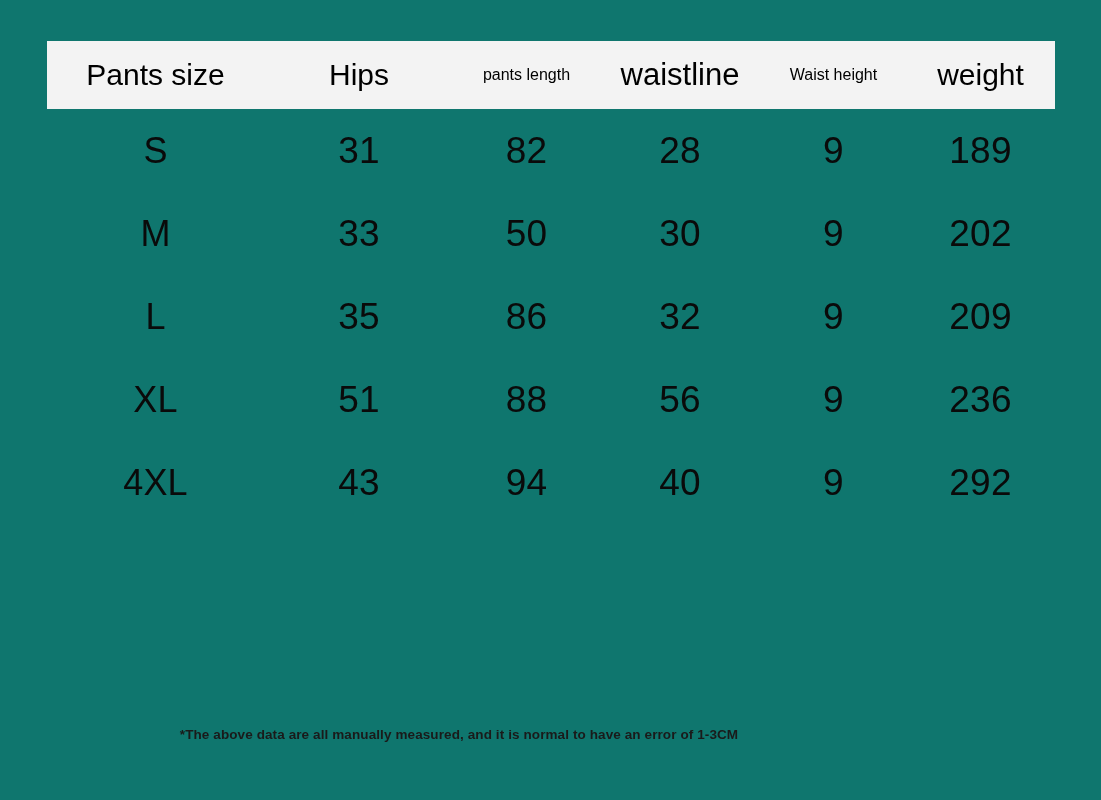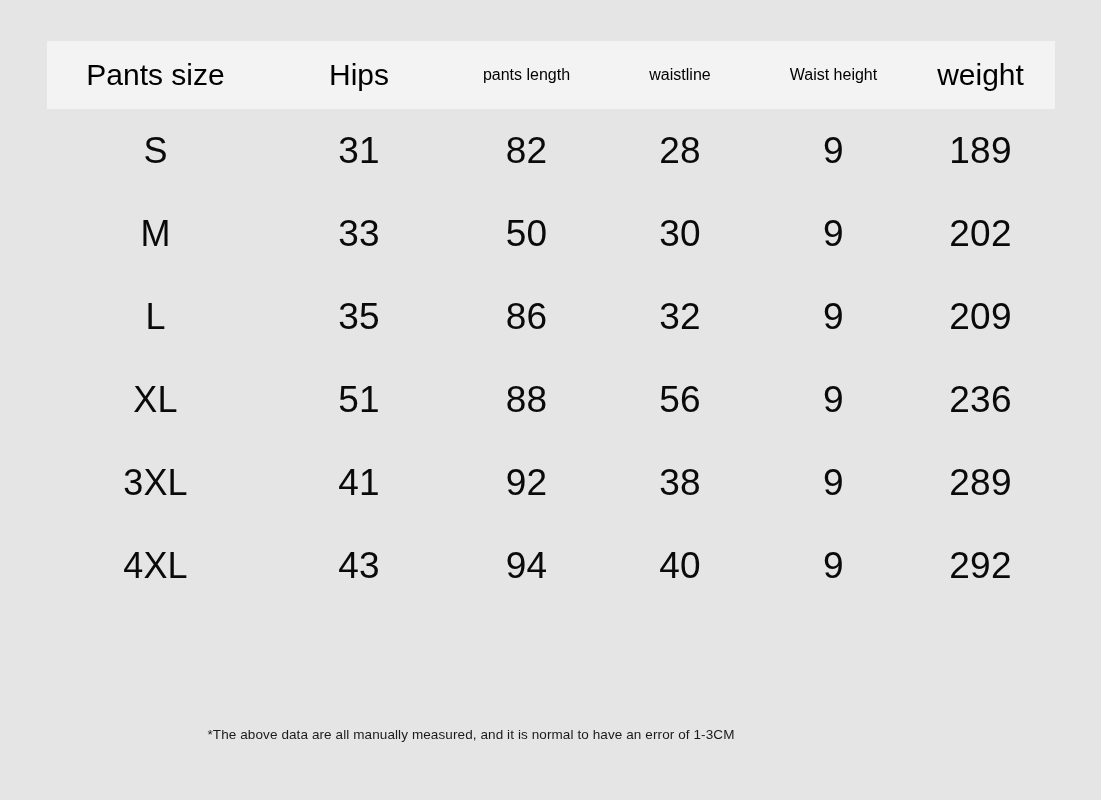--- a/index.html
+++ b/index.html
@@ -14,21 +14,21 @@
     color: #000000;
     position: relative;
     overflow: hidden;
   }
   .page {
     position: absolute;
     left: 0;
     top: 0;
     width: 1101px;
     height: 800px;
-    background: #e5e5e5;
+    background: #0f766e;
   }
   .size-table {
     position: absolute;
     left: 47px;
     top: 41px;
     width: 1008px;
     border-collapse: collapse;
     table-layout: fixed;
   }
   .size-table col.c0 { width: 217px; }
@@ -43,46 +43,47 @@
   }
   .size-table thead th {
     height: 68px;
     padding: 0;
     text-align: center;
     vertical-align: middle;
     font-weight: 400;
     color: #000000;
   }
   .hdr-xl   { font-size: 30px; }
-  .hdr-lg   { font-size: 16px; }
+  .hdr-lg   { font-size: 31px; }
   .hdr-sm   { font-size: 16px; }
 
   .size-table tbody td {
     height: 83px;
     padding: 0;
     text-align: center;
     vertical-align: middle;
     font-size: 37px;
     font-weight: 400;
     color: #0a0a0a;
     letter-spacing: 0.2px;
   }
   .size-table tbody td.col-size {
     font-size: 36px;
   }
 
   .footnote {
     position: absolute;
-    left: 12px;
+    left: 0;
     top: 727px;
     width: 918px;
     text-align: center;
     font-size: 13.5px;
     color: #1a1a1a;
     letter-spacing: 0.1px;
+    font-weight: bold;
   }
 </style>
 </head>
 <body>
 
 <div class="page">
 
   <table class="size-table">
     <colgroup>
       <col class="c0">
@@ -129,28 +130,20 @@
       </tr>
       <tr>
         <td class="col-size">XL</td>
         <td>51</td>
         <td>88</td>
         <td>56</td>
         <td>9</td>
         <td>236</td>
       </tr>
       <tr>
-        <td class="col-size">3XL</td>
-        <td>41</td>
-        <td>92</td>
-        <td>38</td>
-        <td>9</td>
-        <td>289</td>
-      </tr>
-      <tr>
         <td class="col-size">4XL</td>
         <td>43</td>
         <td>94</td>
         <td>40</td>
         <td>9</td>
         <td>292</td>
       </tr>
     </tbody>
   </table>
 

